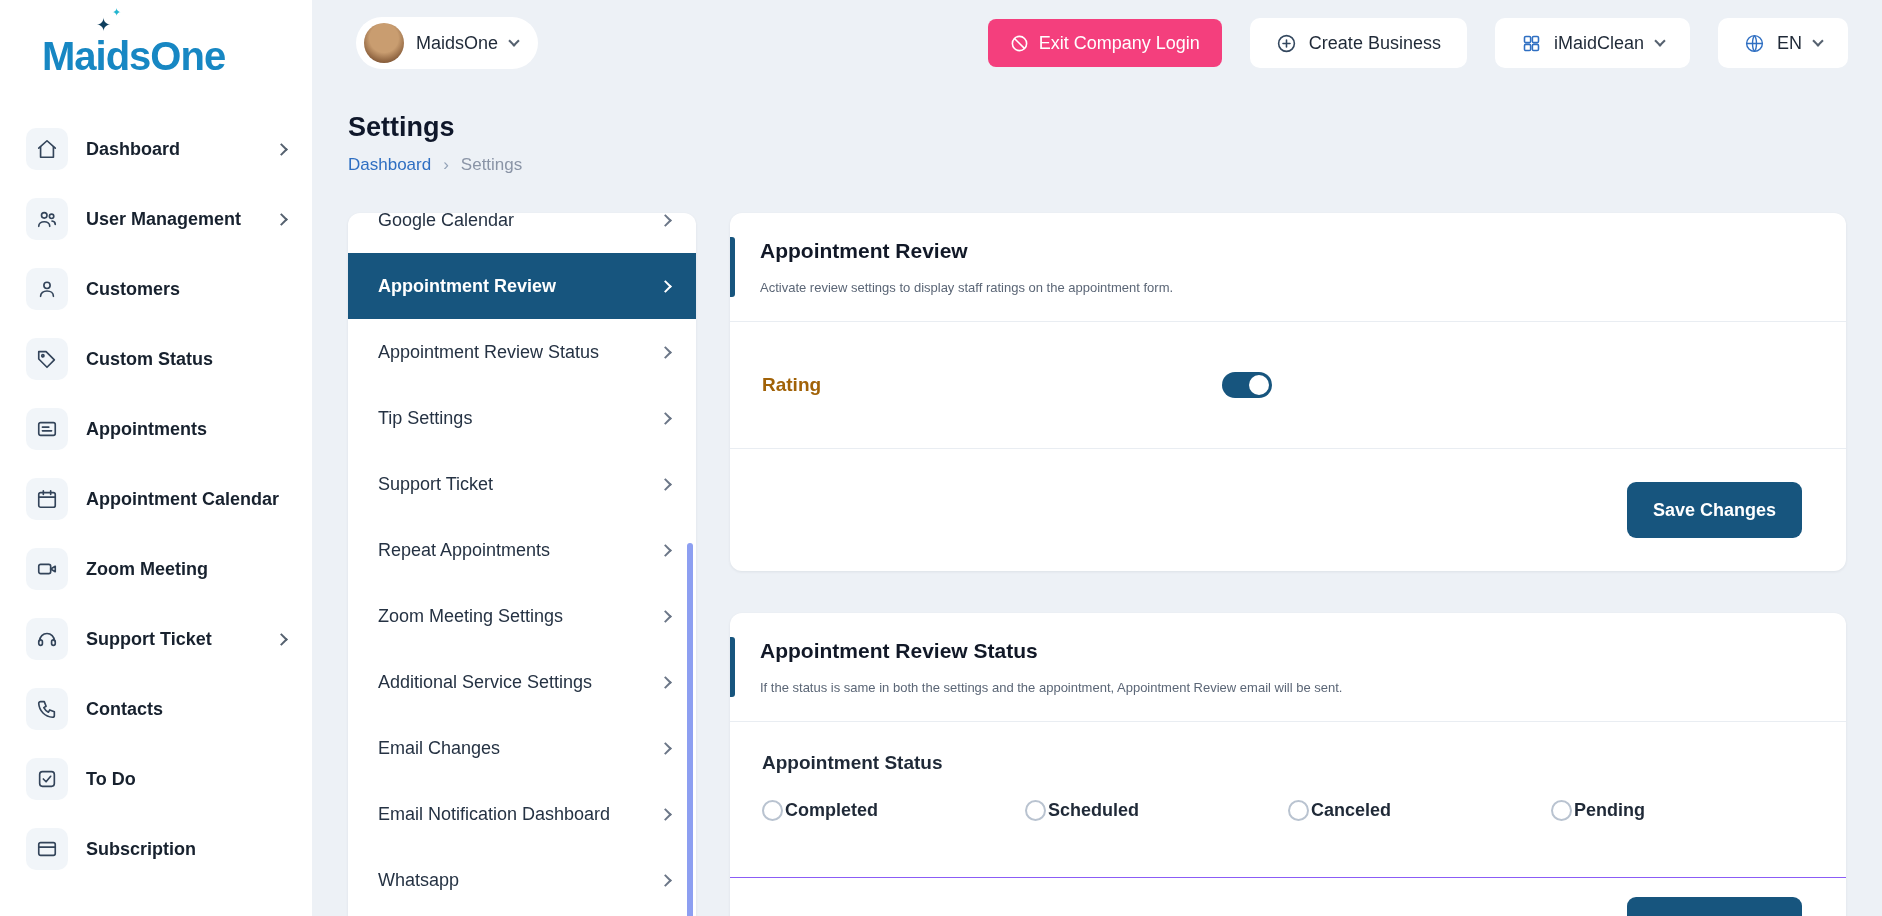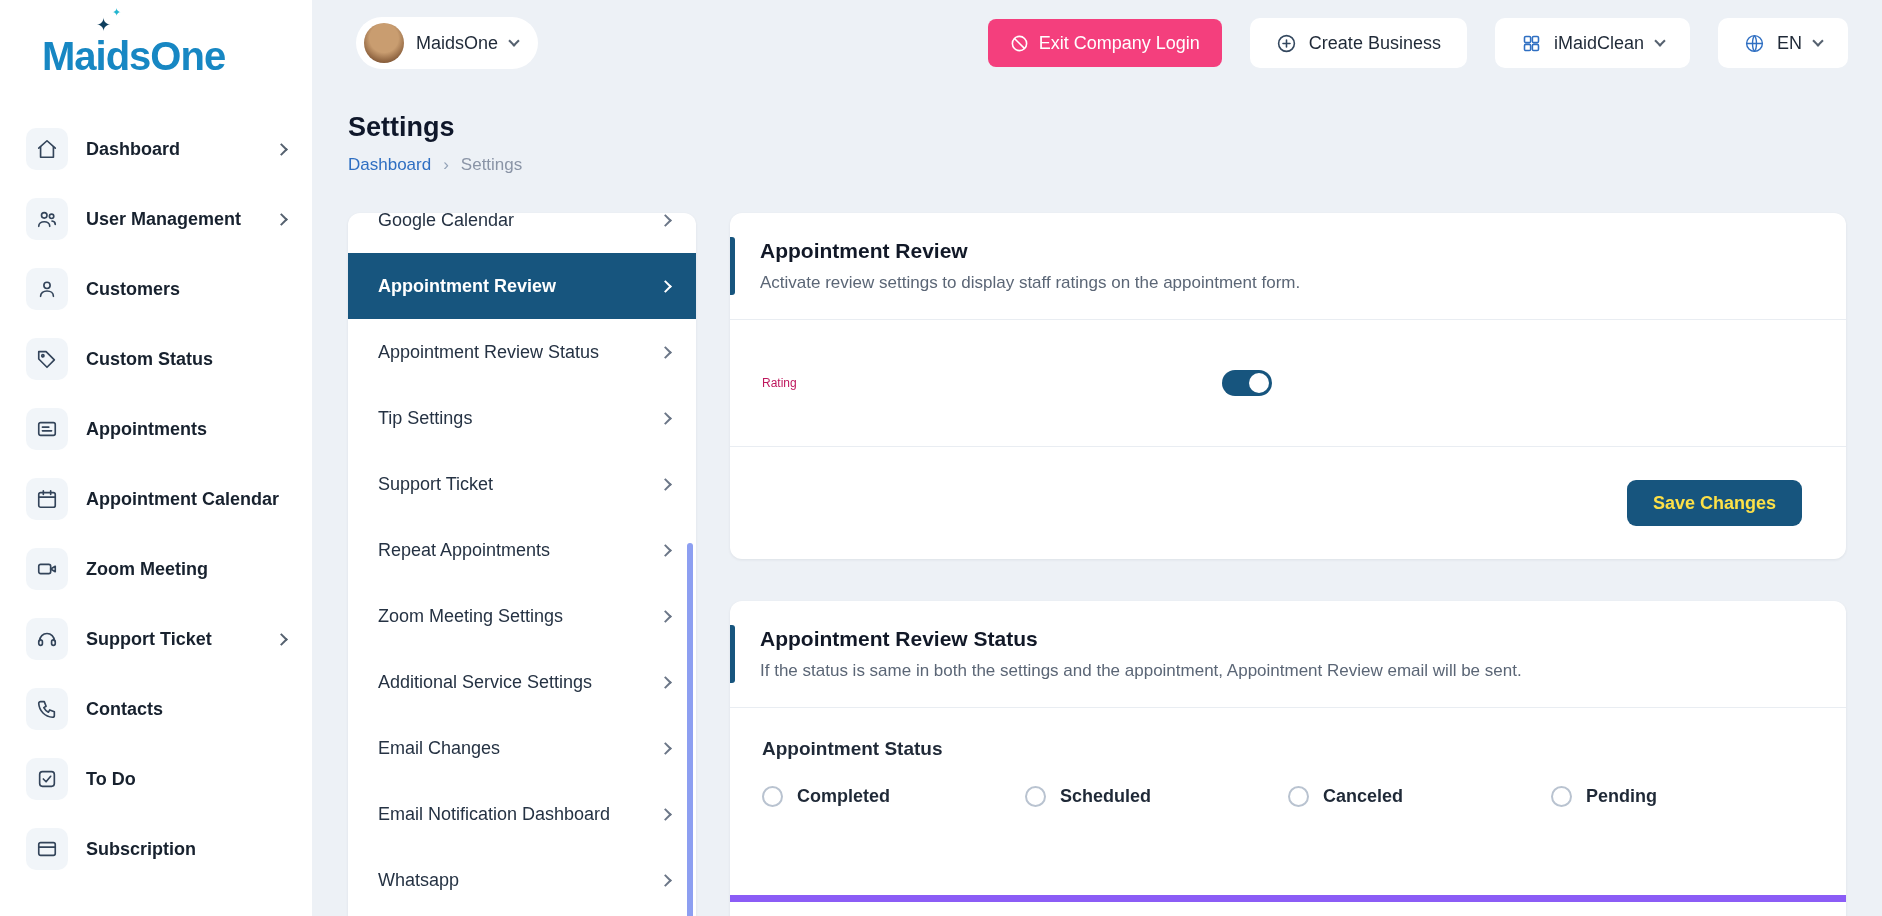--- a/index.html
+++ b/index.html
@@ -58,37 +58,37 @@
   .settings-item.active { background: var(--primary, #17557e); color: #fff; font-weight: 600; }
   .settings-item.active .chev { color: #fff; }
   .scroll-thumb { position: absolute; right: 3px; top: 330px; width: 6px; height: 420px; border-radius: 3px; background: #8d9ff1; cursor: pointer; }
 
   
   .cards-col { flex: 1; display: flex; flex-direction: column; gap: 42px; }
   .panel { background: #fff; border-radius: 12px; box-shadow: 0 1px 3px rgba(16,24,40,.07); overflow: hidden; }
   .panel-header { padding: 26px 30px 26px; border-bottom: 1px solid #e9edf2; position: relative; }
   .panel-header::before { content: ""; position: absolute; left: 0; top: 24px; bottom: 24px; width: 5px; background: var(--primary, #17557e); border-radius: 0 3px 3px 0; }
   .panel-title { font-size: 21px; font-weight: 700; color: #111827; }
-  .panel-desc { font-size: 17px; color: #5b6676; margin-top: 10px; }
+  .panel-desc { font-size: 13px; color: #5b6676; margin-top: 17px; }
 
   .rating-row { display: flex; align-items: center; padding: 50px 32px; border-bottom: 1px solid #e9edf2; }
-  .rating-label { font-size: 12px; font-weight: 400; color: #be185d; width: 460px; }
+  .rating-label { font-size: 19px; font-weight: 700; color: #a16207; width: 460px; }
   .toggle { width: 50px; height: 26px; border-radius: 13px; background: #cbd5e1; position: relative; cursor: pointer; flex-shrink: 0; }
   .toggle.on { background: var(--primary, #17557e); }
   .toggle .knob { position: absolute; left: 3px; top: 3px; width: 20px; height: 20px; border-radius: 50%; background: #fff; }
   .toggle.on .knob { left: auto; right: 3px; }
 
   .panel-footer { display: flex; justify-content: flex-end; padding: 33px 44px; }
   .panel-footer.tight { padding: 19px 44px 33px; }
-  .btn-primary { height: 46px; padding: 0 26px; background: var(--primary, #17557e); color: #fde047; border: none; border-radius: 9px; font-size: 18px; font-weight: 600; font-family: inherit; cursor: pointer; }
-
-  .status-body { padding: 30px 32px 88px; border-bottom: 7px solid #8b5cf6; }
+  .btn-primary { height: 56px; padding: 0 26px; background: var(--primary, #17557e); color: #ffffff; border: none; border-radius: 9px; font-size: 18px; font-weight: 600; font-family: inherit; cursor: pointer; }
+
+  .status-body { padding: 30px 32px 56px; border-bottom: 1px solid #8b5cf6; }
   .status-label { font-size: 19px; font-weight: 700; color: #1f2937; }
   .radio-row { display: flex; margin-top: 26px; }
-  .radio-option { display: flex; align-items: center; gap: 14px; width: 263px; cursor: pointer; }
+  .radio-option { display: flex; align-items: center; gap: 2px; width: 263px; cursor: pointer; }
   .radio-circle { width: 21px; height: 21px; border-radius: 50%; border: 2px solid #b9c3d0; background: #fff; flex-shrink: 0; }
   .radio-label { font-size: 18px; font-weight: 600; color: #1f2937; }
 </style>
 </head>
 <body>
 
 <div class="app">
 
   <aside class="sidebar">
     <div class="logo">

